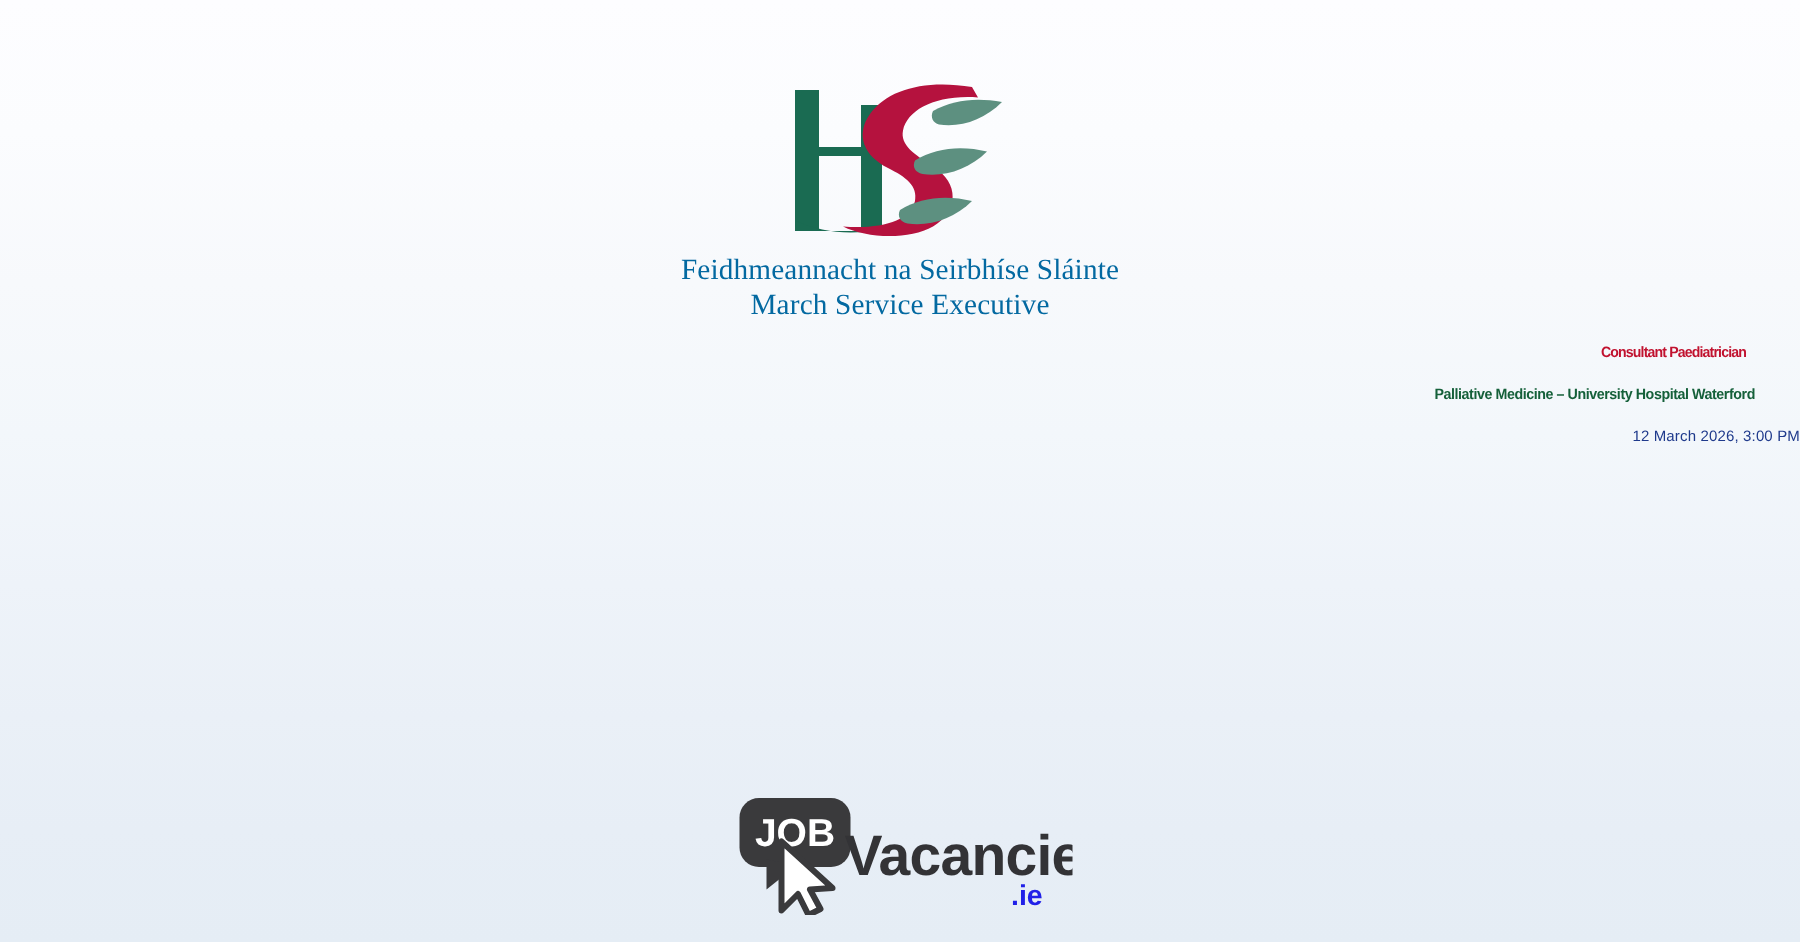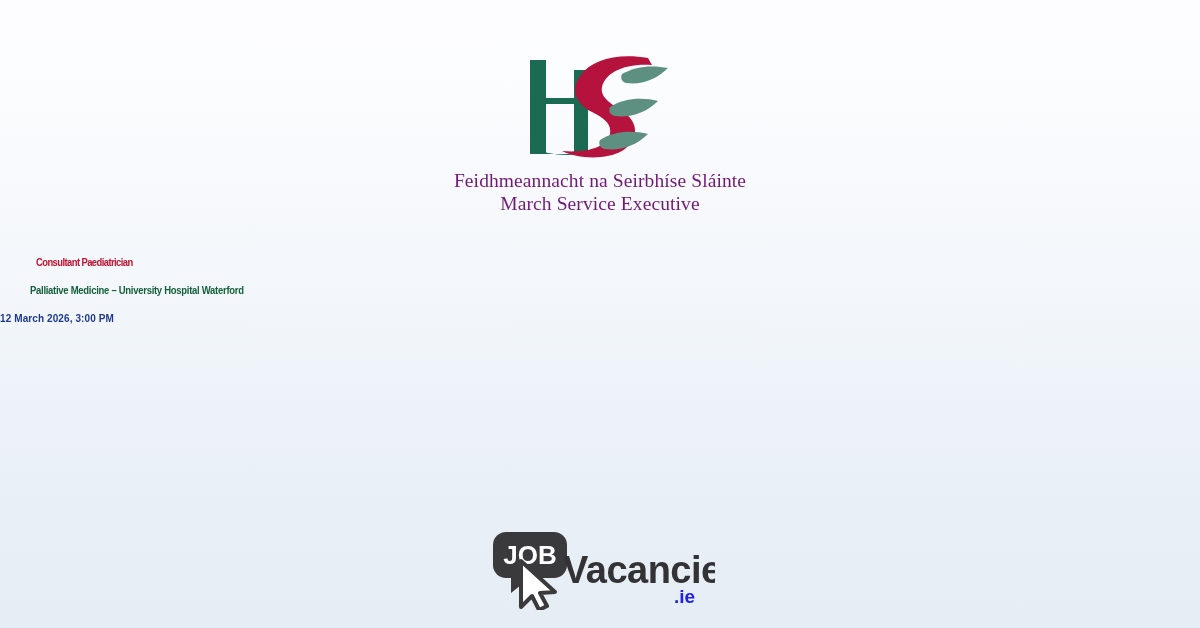--- a/index.html
+++ b/index.html
@@ -42,31 +42,31 @@
   }
   .hse-mark {
     width:200px;
     height:112px;
     display:block;
   }
   .hse-tagline {
     margin-top:6px;
     text-align:center;
     font-family:"Liberation Serif", serif;
-    color:#701a75;
+    color:#0369a1;
     line-height:1.16;
   }
   .hse-tagline .l1 { font-size:19.5px; letter-spacing:.1px; display:block; }
   .hse-tagline .l2 { font-size:19.5px; letter-spacing:.1px; display:block; }
 
   
   .headline-wrap {
     width:100%;
-    text-align:left;
-    margin-top:43px;
+    text-align:right;
+    margin-top:16px;
   }
 
   .job-title {
     font-family:"Liberation Sans Narrow","Liberation Sans", sans-serif;
     font-size:68px;
     font-weight:bold;
     color:#c1122f;
     letter-spacing:-0.6px;
     line-height:1.04;
     white-space:nowrap;
@@ -82,21 +82,21 @@
     letter-spacing:-0.3px;
     line-height:1.1;
     white-space:nowrap;
     transform:scaleX(0.95);
   }
 
   .job-date {
     margin-top:17px;
     font-family:"Liberation Sans Narrow","Liberation Sans", sans-serif;
     font-size:32px;
-    font-weight:bold;
+    font-weight:normal;
     color:#1f3a8c;
     letter-spacing:0.1px;
     line-height:1.1;
     white-space:nowrap;
   }
 
   
   .brand {
     position:absolute;
     left:50%;

